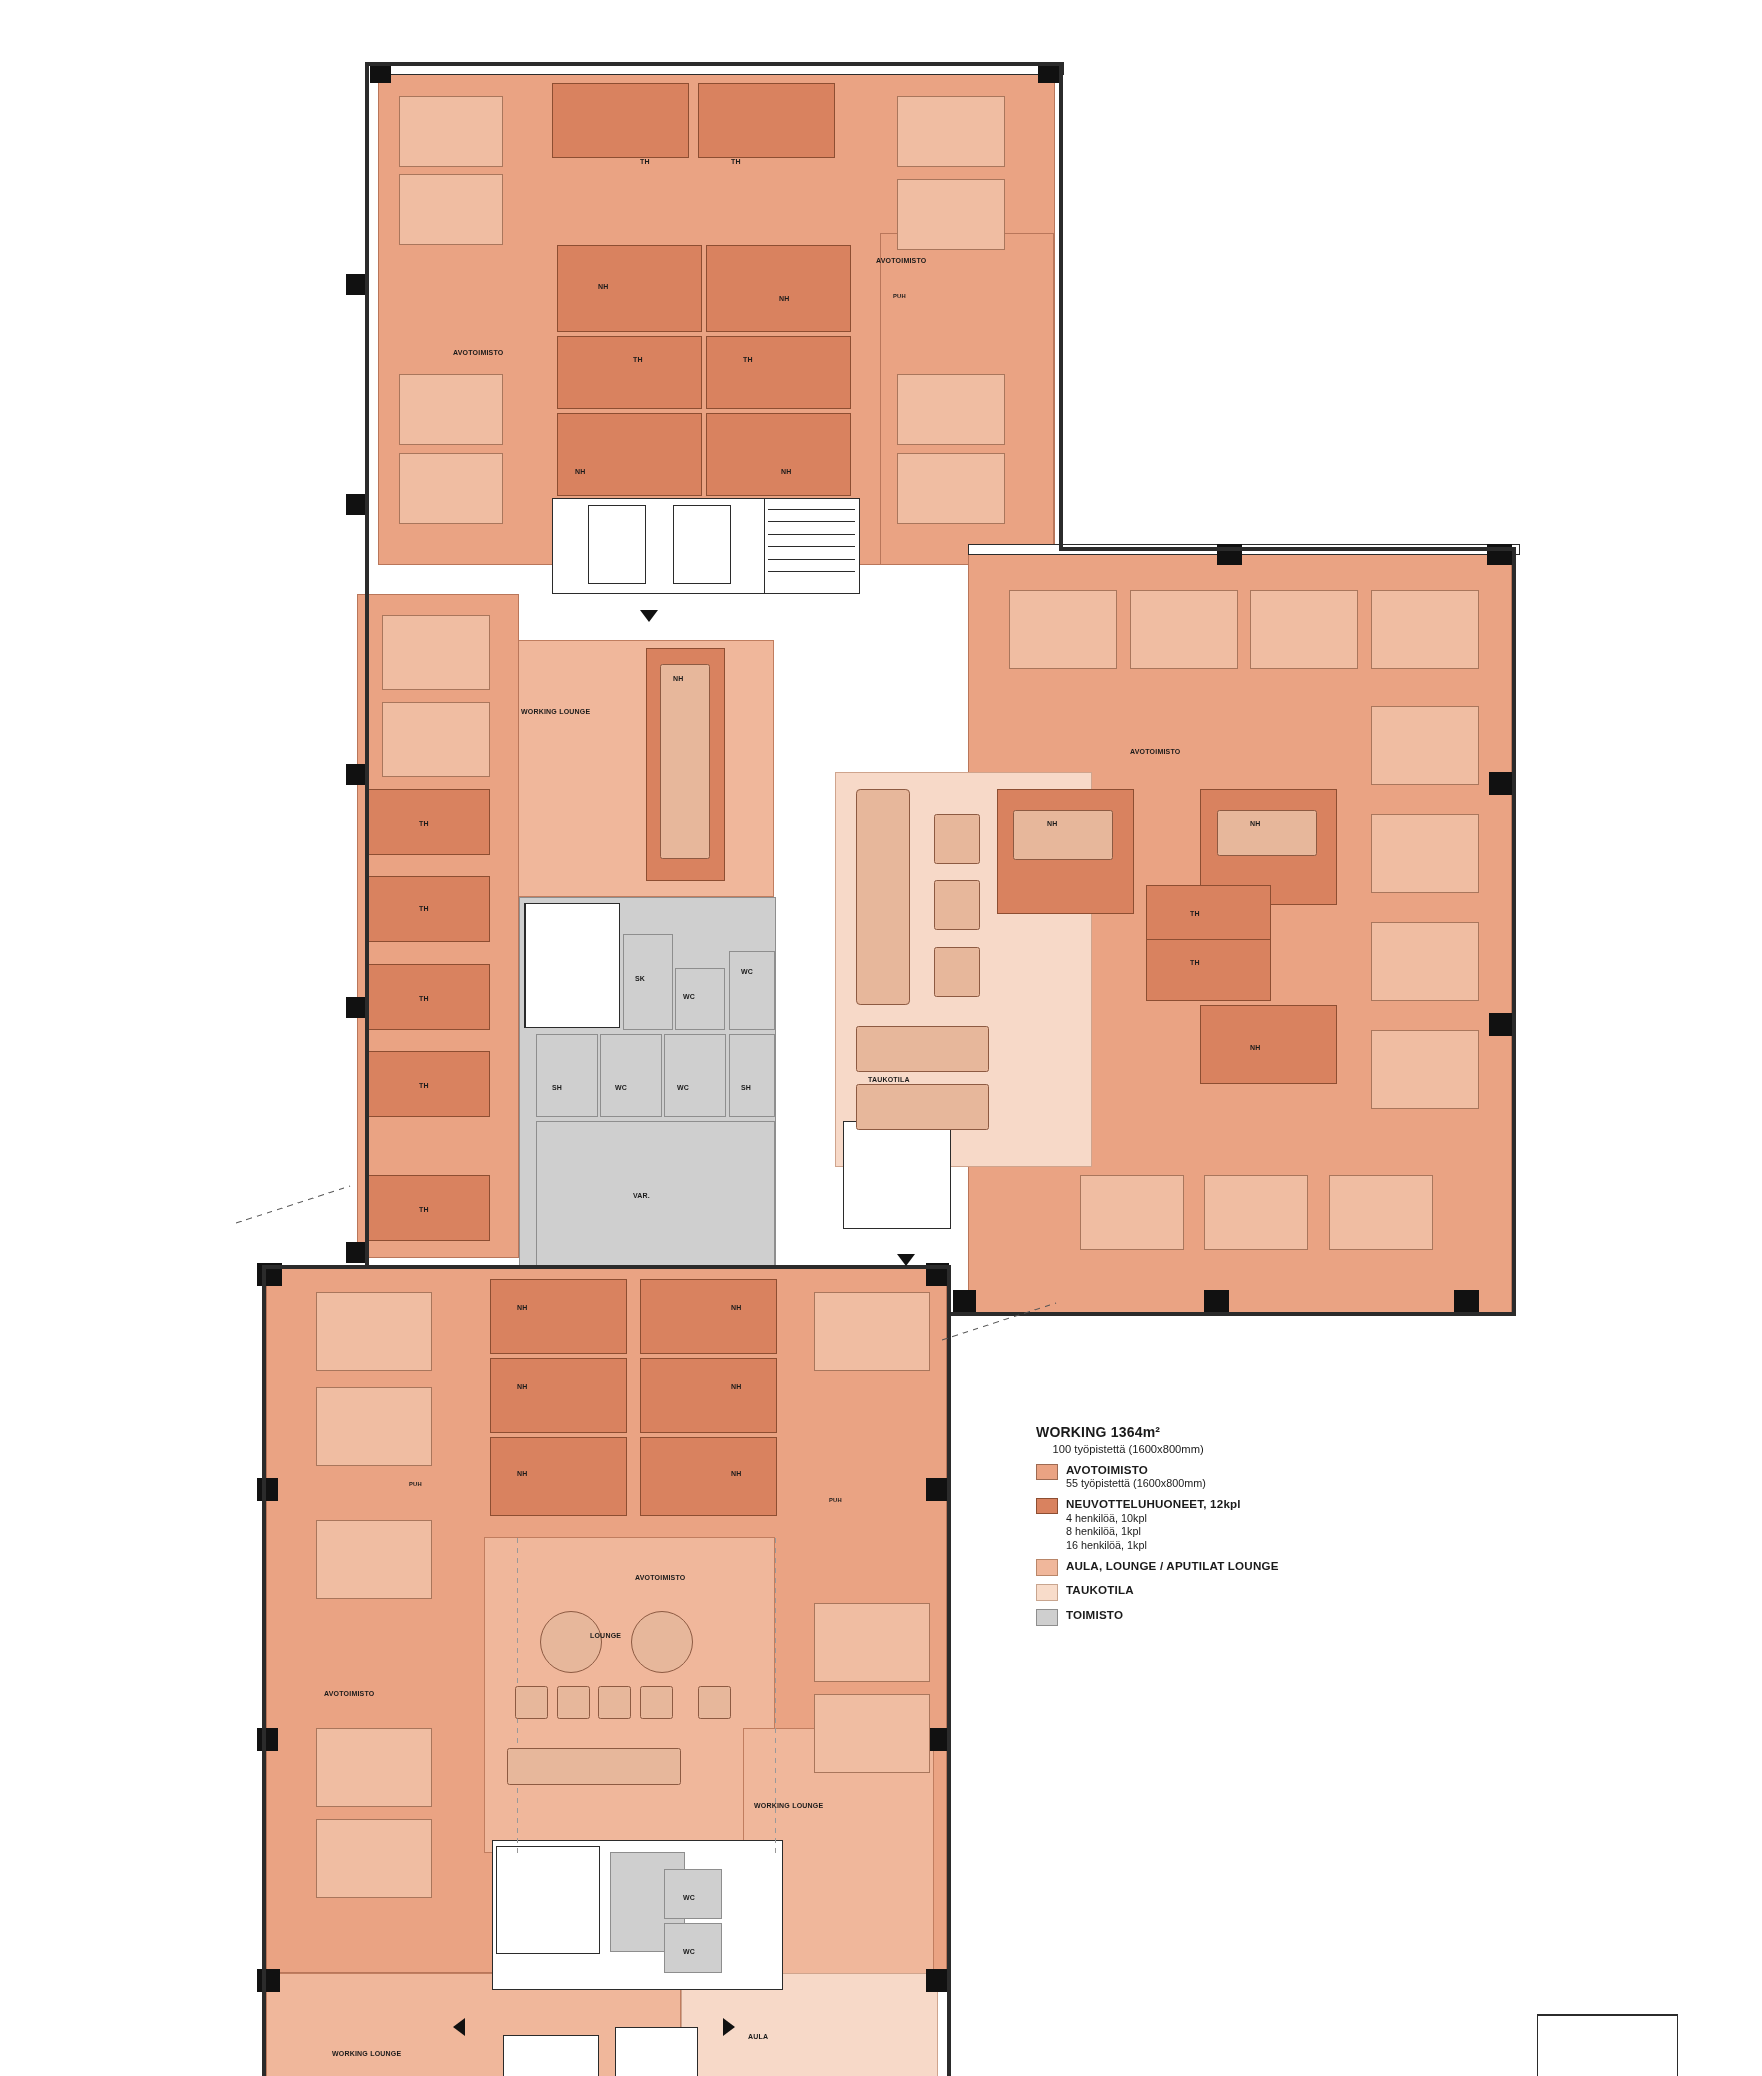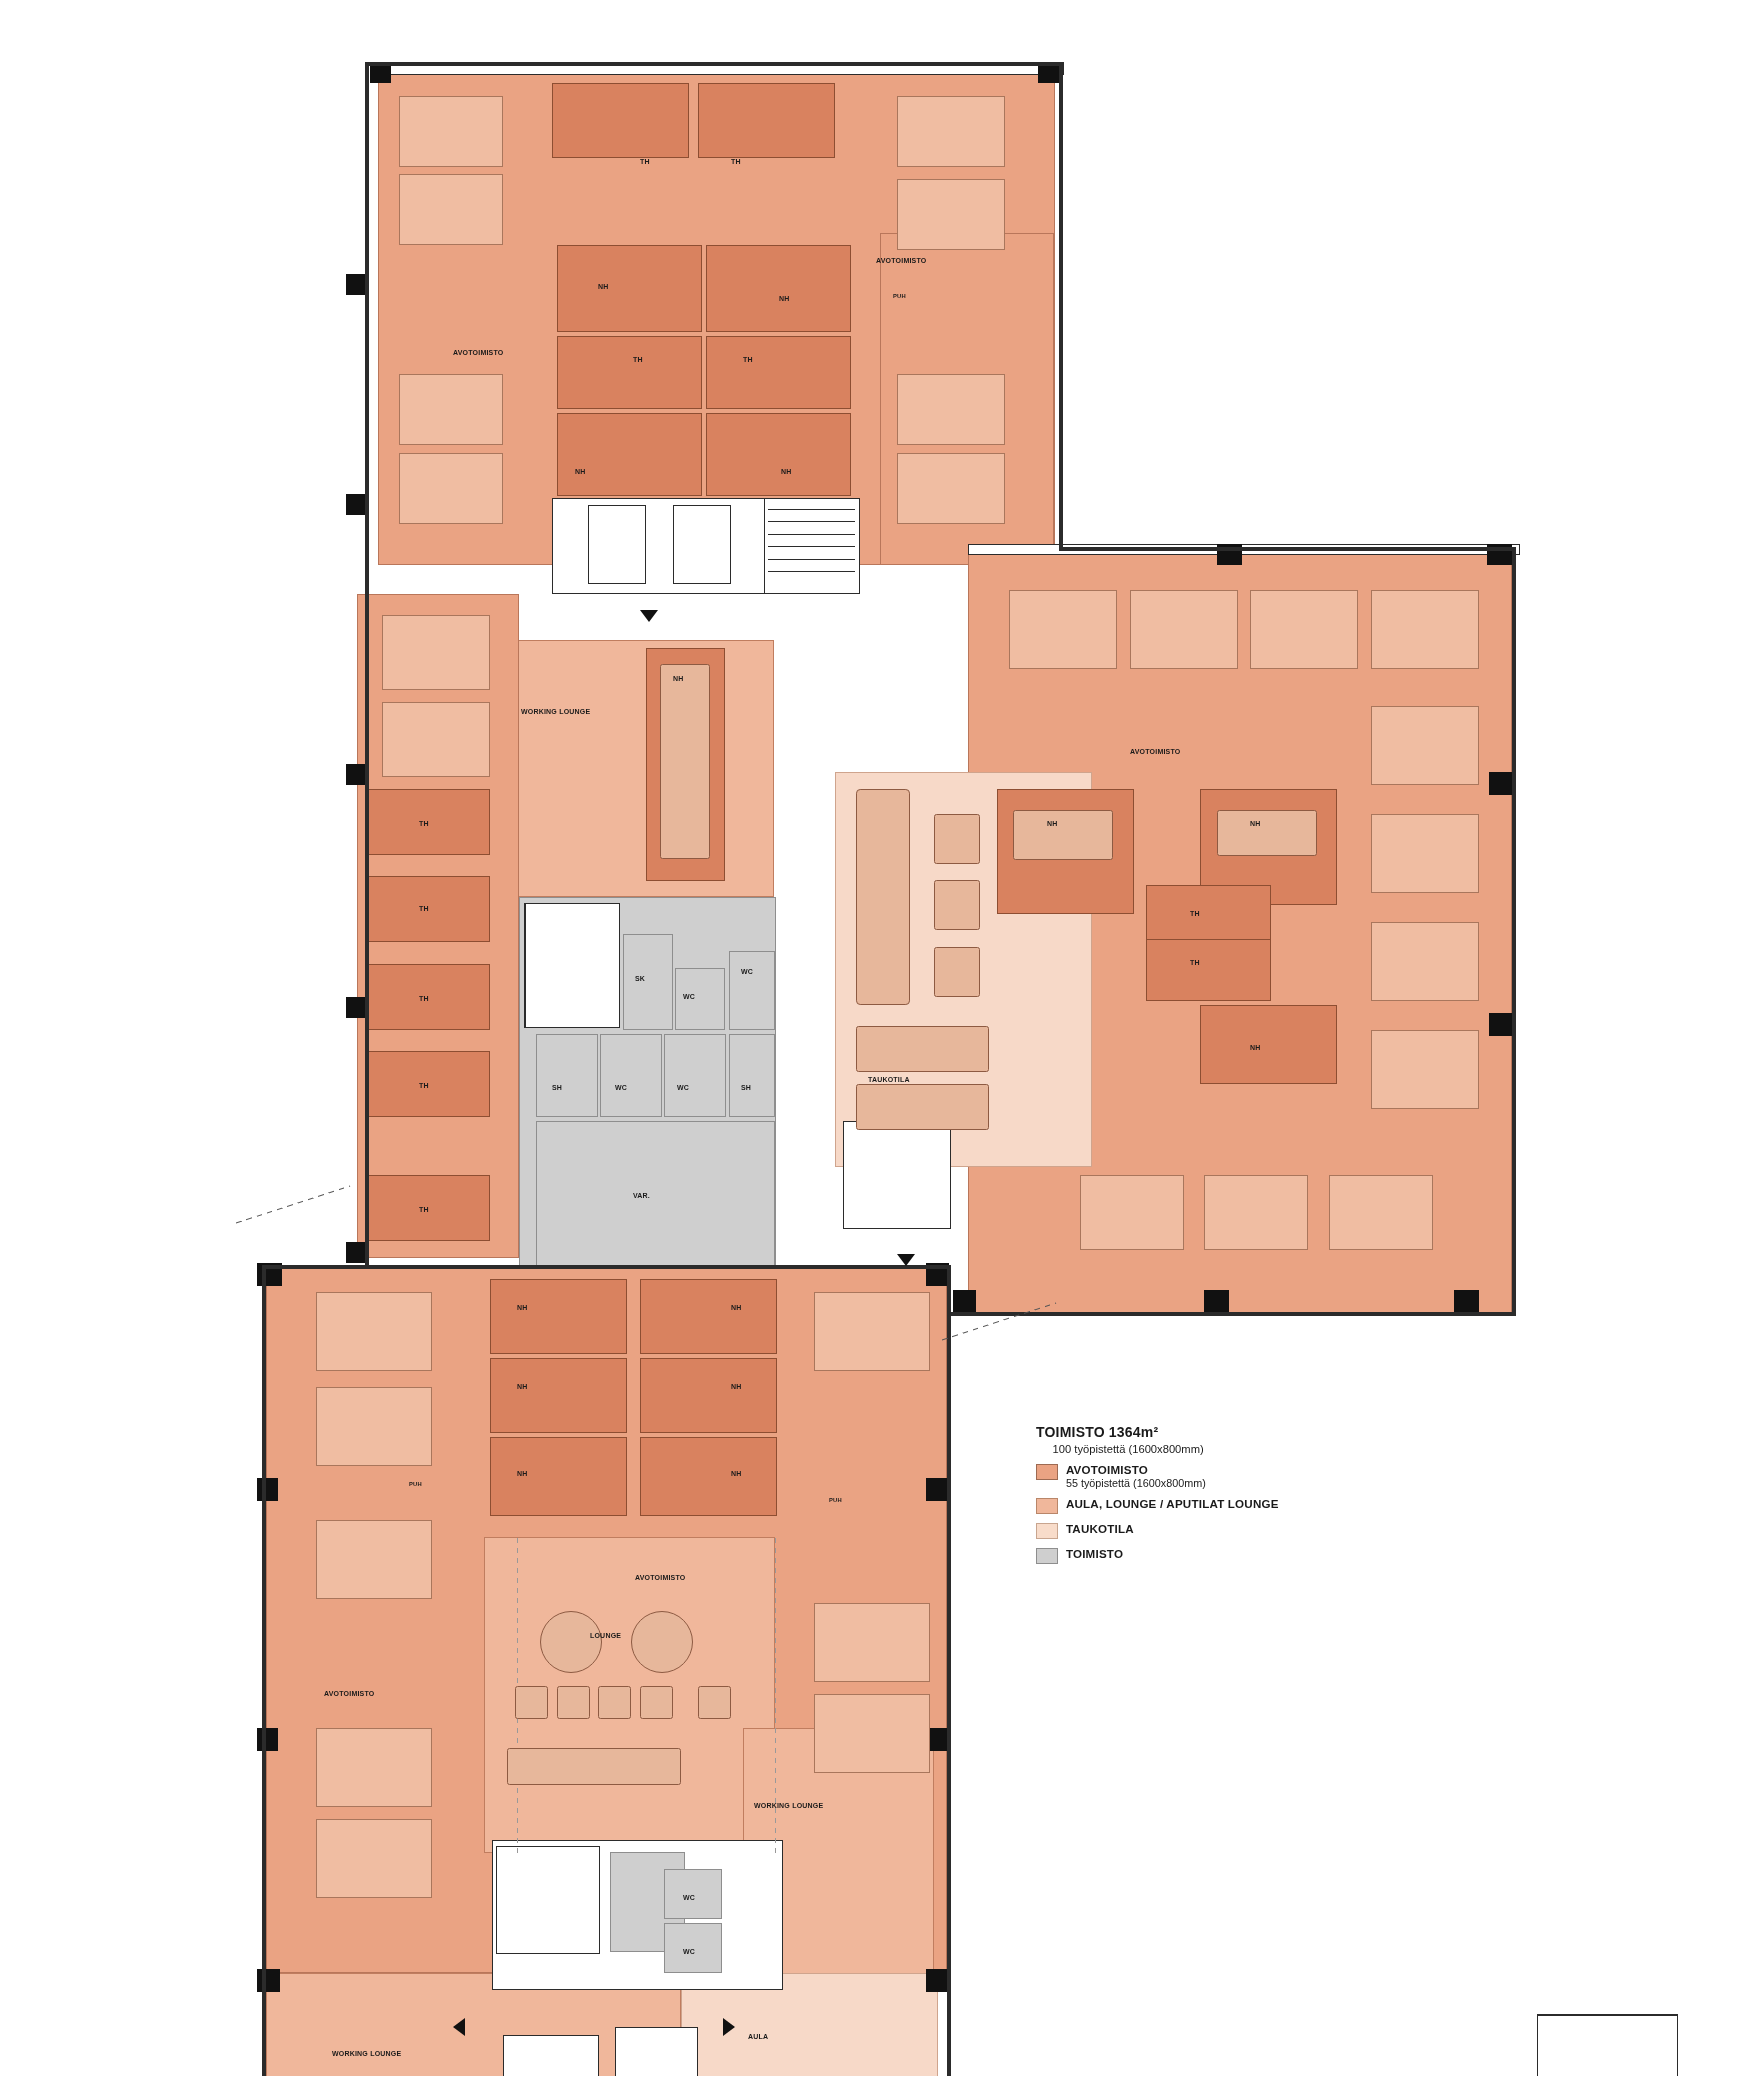--- a/index.html
+++ b/index.html
@@ -276,31 +276,40 @@
     <div class="lbl s" style="left:419px;top:995px;">TH</div>
     <div class="lbl s" style="left:419px;top:1082px;">TH</div>
     <div class="lbl s" style="left:419px;top:1206px;">TH</div>
     <div class="lbl xs" style="left:893px;top:293px;">PUH</div>
     <div class="lbl xs" style="left:409px;top:1481px;">PUH</div>
     <div class="lbl xs" style="left:829px;top:1497px;">PUH</div>
 
   </div>
 
   <div id="legend">
-    <div class="title">TOIMISTO 1364m²</div>
+    <div class="title">WORKING 1364m²</div>
     <div class="sub">100 työpistettä (1600x800mm)</div>
 
     <div class="legrow">
       <div class="swatch sw-open"></div>
       <div class="legtxt">
         <b>AVOTOIMISTO</b>
         <div>55 työpistettä (1600x800mm)</div>
       </div>
     </div>
 
+    <div class="legrow">
+      <div class="swatch sw-meet"></div>
+      <div class="legtxt">
+        <b>NEUVOTTELUHUONEET, 12kpl</b>
+        <div>4 henkilöä, 10kpl</div>
+        <div>8 henkilöä, 1kpl</div>
+        <div>16 henkilöä, 1kpl</div>
+      </div>
+    </div>
 
     <div class="legrow">
       <div class="swatch sw-lounge"></div>
       <div class="legtxt">
         <b>AULA, LOUNGE / APUTILAT LOUNGE</b>
       </div>
     </div>
 
     <div class="legrow">
       <div class="swatch sw-break"></div>

